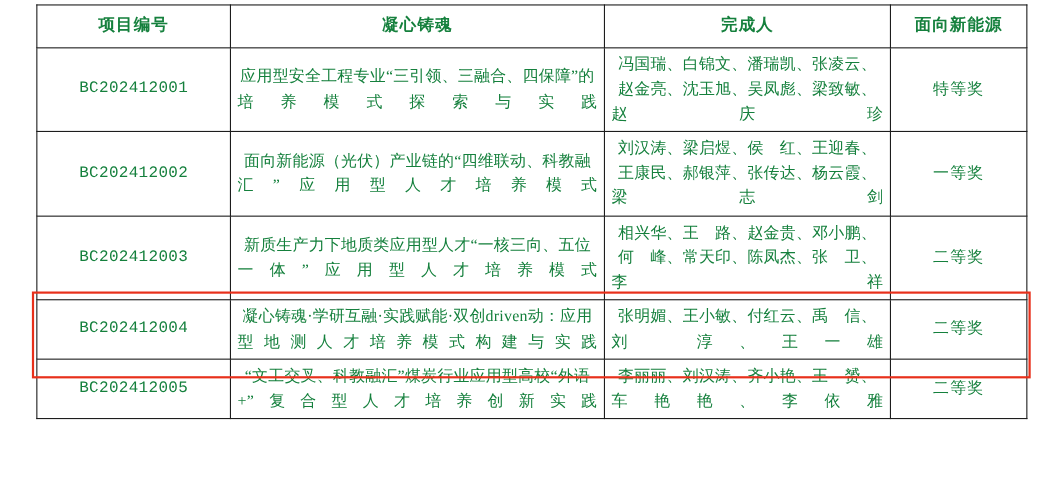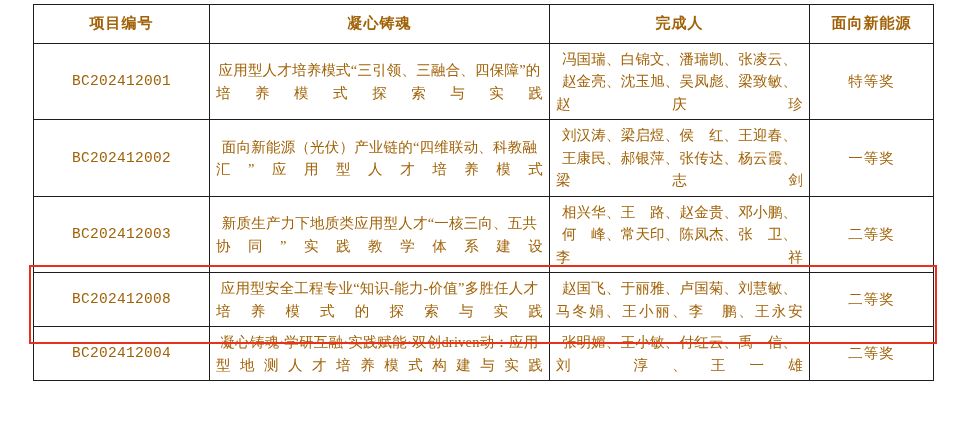--- a/index.html
+++ b/index.html
@@ -19,21 +19,21 @@
     height: 444px;
     background: #ffffff;
     box-sizing: border-box;
   }
   table.award-table {
     border-collapse: collapse;
     table-layout: fixed;
     width: 900px;
     margin: 4px 33px 0 33px;
     font-size: 14.5px;
-    color: #a16207;
+    color: #15803d;
   }
   table.award-table col.c1 { width: 176px; }
   table.award-table col.c2 { width: 340px; }
   table.award-table col.c3 { width: 260px; }
   table.award-table col.c4 { width: 124px; }
 
   table.award-table th,
   table.award-table td {
     border: 1px solid #1d1d1d;
     text-align: center;
@@ -102,45 +102,45 @@
       <tr>
         <th>项目编号</th>
         <th>凝心铸魂</th>
         <th>完成人</th>
         <th>面向新能源</th>
       </tr>
     </thead>
     <tbody>
       <tr>
         <td class="cell-id">BC202412001</td>
-        <td class="cell-title">应用型人才培养模式“三引领、三融合、四保障”的培养模式探索与实践</td>
+        <td class="cell-title">应用型安全工程专业“三引领、三融合、四保障”的培养模式探索与实践</td>
         <td class="cell-people">冯国瑞、白锦文、潘瑞凯、张凌云、赵金亮、沈玉旭、吴凤彪、梁致敏、赵庆珍</td>
         <td class="cell-level">特等奖</td>
       </tr>
       <tr>
         <td class="cell-id">BC202412002</td>
         <td class="cell-title">面向新能源（光伏）产业链的“四维联动、科教融汇”应用型人才培养模式</td>
         <td class="cell-people">刘汉涛、梁启煜、侯　红、王迎春、王康民、郝银萍、张传达、杨云霞、梁志剑</td>
         <td class="cell-level">一等奖</td>
       </tr>
       <tr>
         <td class="cell-id">BC202412003</td>
-        <td class="cell-title">新质生产力下地质类应用型人才“一核三向、五共协同”实践教学体系建设</td>
+        <td class="cell-title">新质生产力下地质类应用型人才“一核三向、五位一体”应用型人才培养模式</td>
         <td class="cell-people">相兴华、王　路、赵金贵、邓小鹏、何　峰、常天印、陈凤杰、张　卫、李　祥</td>
-        <td class="cell-level">二等奖</td>
-      </tr>
-      <tr class="highlight-row">
-        <td class="cell-id">BC202412008</td>
-        <td class="cell-title">应用型安全工程专业“知识-能力-价值”多胜任人才培养模式的探索与实践</td>
-        <td class="cell-people">赵国飞、于丽雅、卢国菊、刘慧敏、马冬娟、王小丽、李　鹏、王永安</td>
         <td class="cell-level">二等奖</td>
       </tr>
       <tr>
         <td class="cell-id">BC202412004</td>
         <td class="cell-title">凝心铸魂·学研互融·实践赋能·双创driven动：应用型地测人才培养模式构建与实践</td>
         <td class="cell-people">张明媚、王小敏、付红云、禹　信、刘　淳、王一雄</td>
+        <td class="cell-level">二等奖</td>
+      </tr>
+      <tr>
+        <td class="cell-id">BC202412005</td>
+        <td class="cell-title">“文工交叉、科教融汇”煤炭行业应用型高校“外语+”复合型人才培养创新实践</td>
+        <td class="cell-people">李丽丽、刘汉涛、齐小艳、王　赟、车艳艳、李依雅</td>
         <td class="cell-level">二等奖</td>
       </tr>
     </tbody>
   </table>
 
   <div class="highlight-box" style="border-color: rgb(232, 48, 27);"></div>
 </div>
 
 </body></html>

